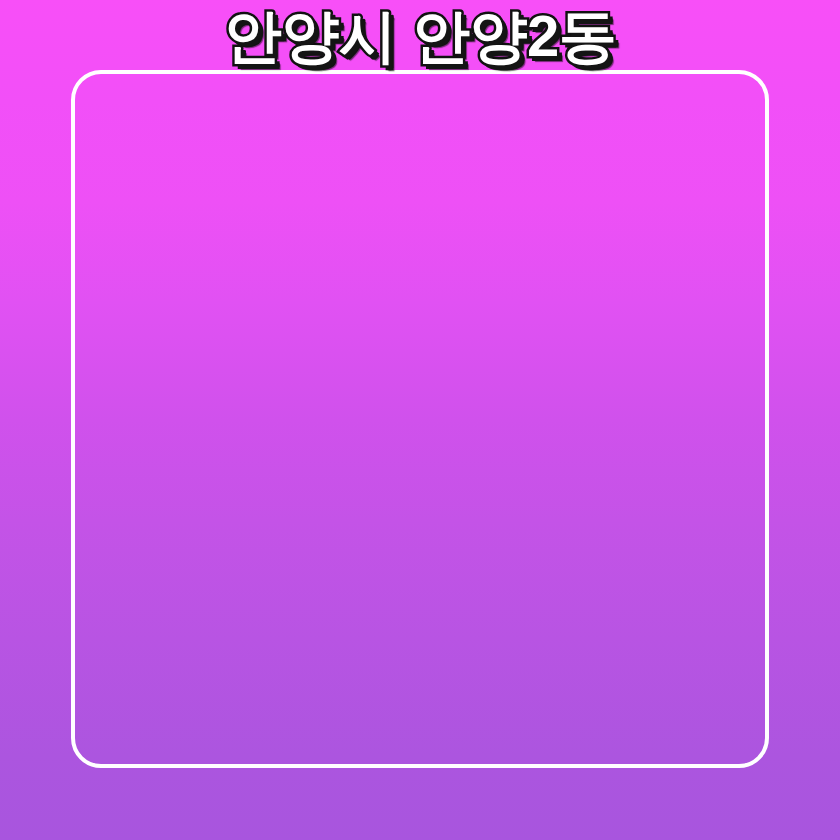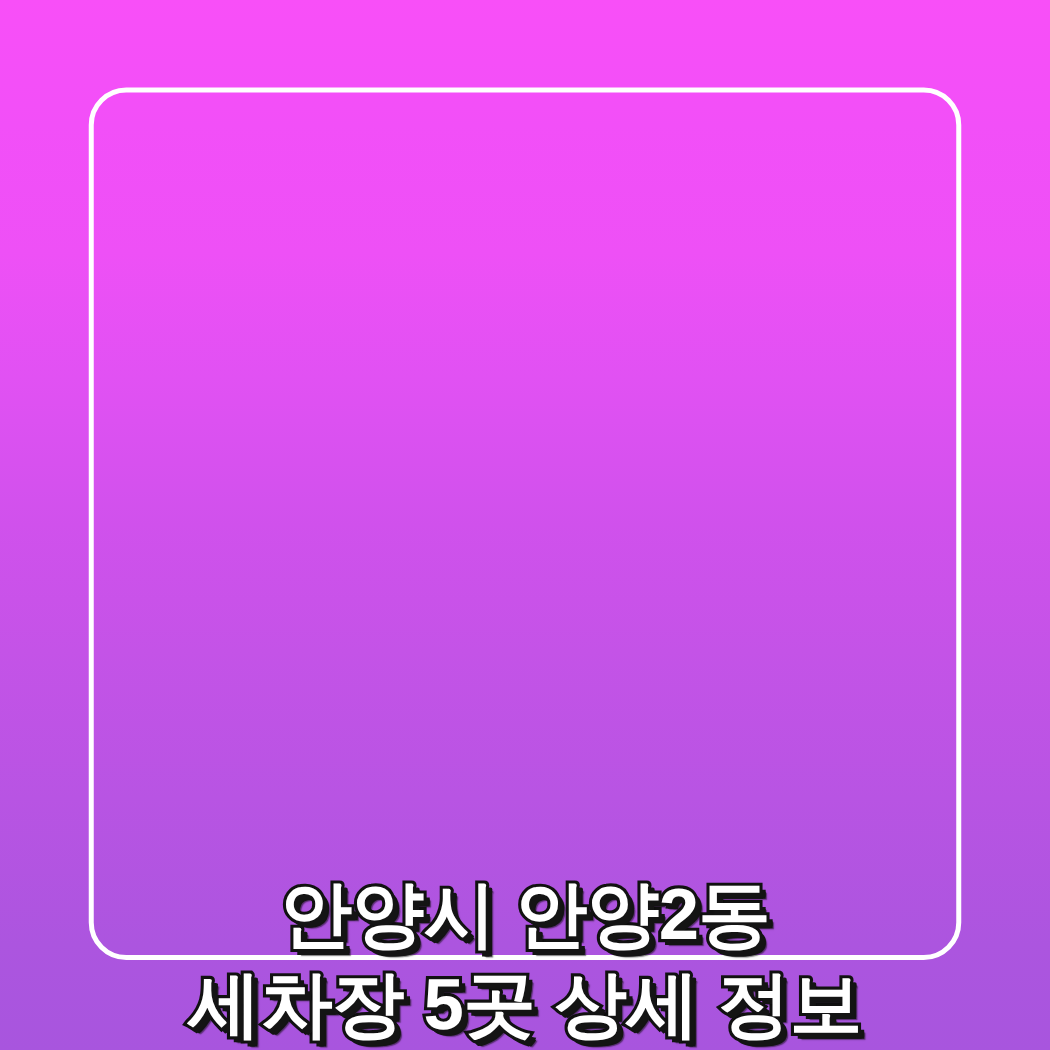--- a/index.html
+++ b/index.html
@@ -44,21 +44,21 @@
   
   #headline {
     position: absolute;
     left: 0;
     top: 0;
     width: 840px;
     height: 840px;
     display: flex;
     flex-direction: column;
     align-items: center;
-    justify-content: flex-end;
+    justify-content: flex-start;
     box-sizing: border-box;
     padding: 0 84px;
   }
 
   .headline-line {
     display: block;
     width: 100%;
     text-align: center;
     font-size: 58px;
     line-height: 72px;
@@ -78,16 +78,15 @@
 </style>
 </head>
 <body>
 
 <div id="poster">
 
   <div id="frame"></div>
 
   <div id="headline">
     <span class="headline-line">안양시 안양2동</span>
-    <span class="headline-line">세차장 5곳 상세 정보</span>
   </div>
 
 </div>
 
 </body></html>

